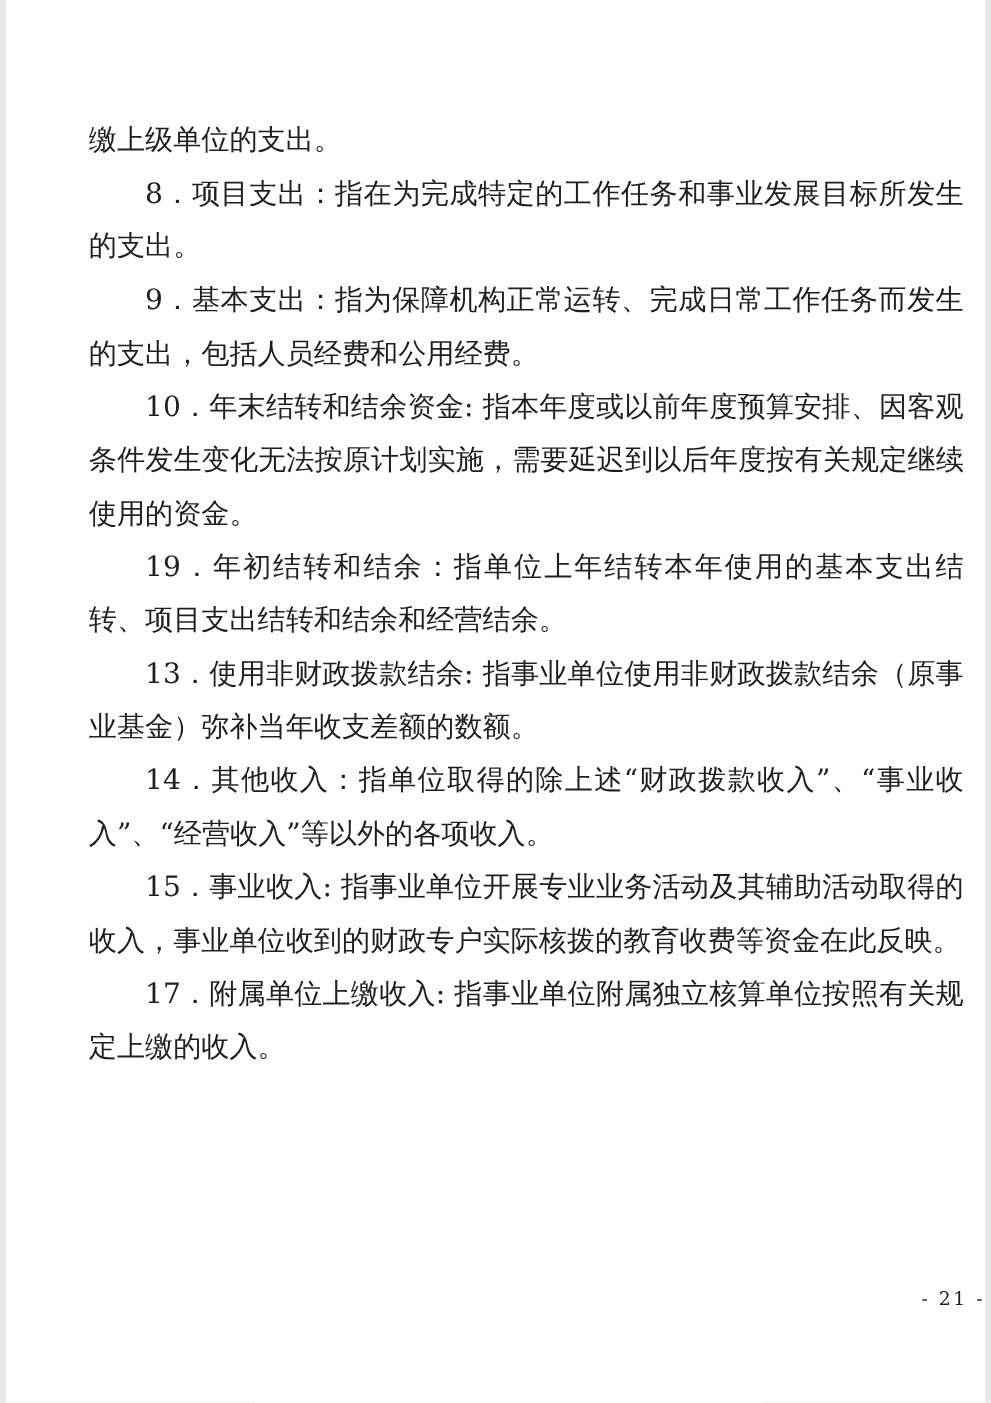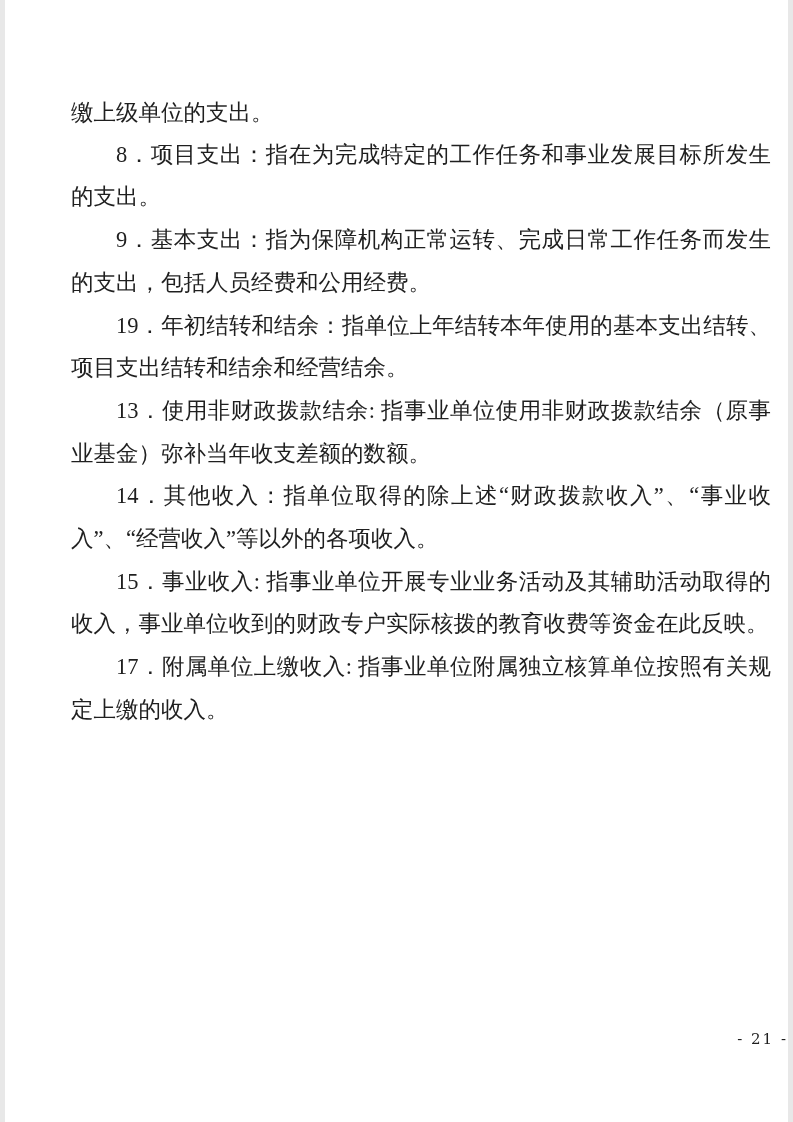--- a/index.html
+++ b/index.html
@@ -29,21 +29,20 @@
     font-size: 22.5px;
     line-height: 42.7px;
     letter-spacing: 0;
     color: #1f1f1f;
     text-align: justify;
     text-justify: inter-ideograph;
     word-break: normal;
   }
   .para.indent {
     text-indent: 45px;
-    font-family: Liberation Serif, serif;
   }
   .footer {
     position: absolute;
     top: 1030px;
     left: 0;
     width: 100%;
     text-align: right;
     font-size: 15px;
     color: #1f1f1f;
     letter-spacing: 2px;
@@ -51,20 +50,21 @@
   }
 </style>
 </head>
 <body>
 
 <div class="page">
   <div class="content" id="paragraph-container">
       <p class="para">缴上级单位的支出。</p>
       <p class="para indent">8．项目支出：指在为完成特定的工作任务和事业发展目标所发生的支出。</p>
       <p class="para indent">9．基本支出：指为保障机构正常运转、完成日常工作任务而发生的支出，包括人员经费和公用经费。</p>
+      <p class="para indent">10．年末结转和结余资金: 指本年度或以前年度预算安排、因客观条件发生变化无法按原计划实施，需要延迟到以后年度按有关规定继续使用的资金。</p>
       <p class="para indent">19．年初结转和结余：指单位上年结转本年使用的基本支出结转、项目支出结转和结余和经营结余。</p>
       <p class="para indent">13．使用非财政拨款结余: 指事业单位使用非财政拨款结余（原事业基金）弥补当年收支差额的数额。</p>
       <p class="para indent">14．其他收入：指单位取得的除上述“财政拨款收入”、“事业收入”、“经营收入”等以外的各项收入。</p>
       <p class="para indent">15．事业收入: 指事业单位开展专业业务活动及其辅助活动取得的收入，事业单位收到的财政专户实际核拨的教育收费等资金在此反映。</p>
       <p class="para indent">17．附属单位上缴收入: 指事业单位附属独立核算单位按照有关规定上缴的收入。</p>
     </div>
   <div class="footer">- 21 -</div>
 </div>
 
 </body></html>

